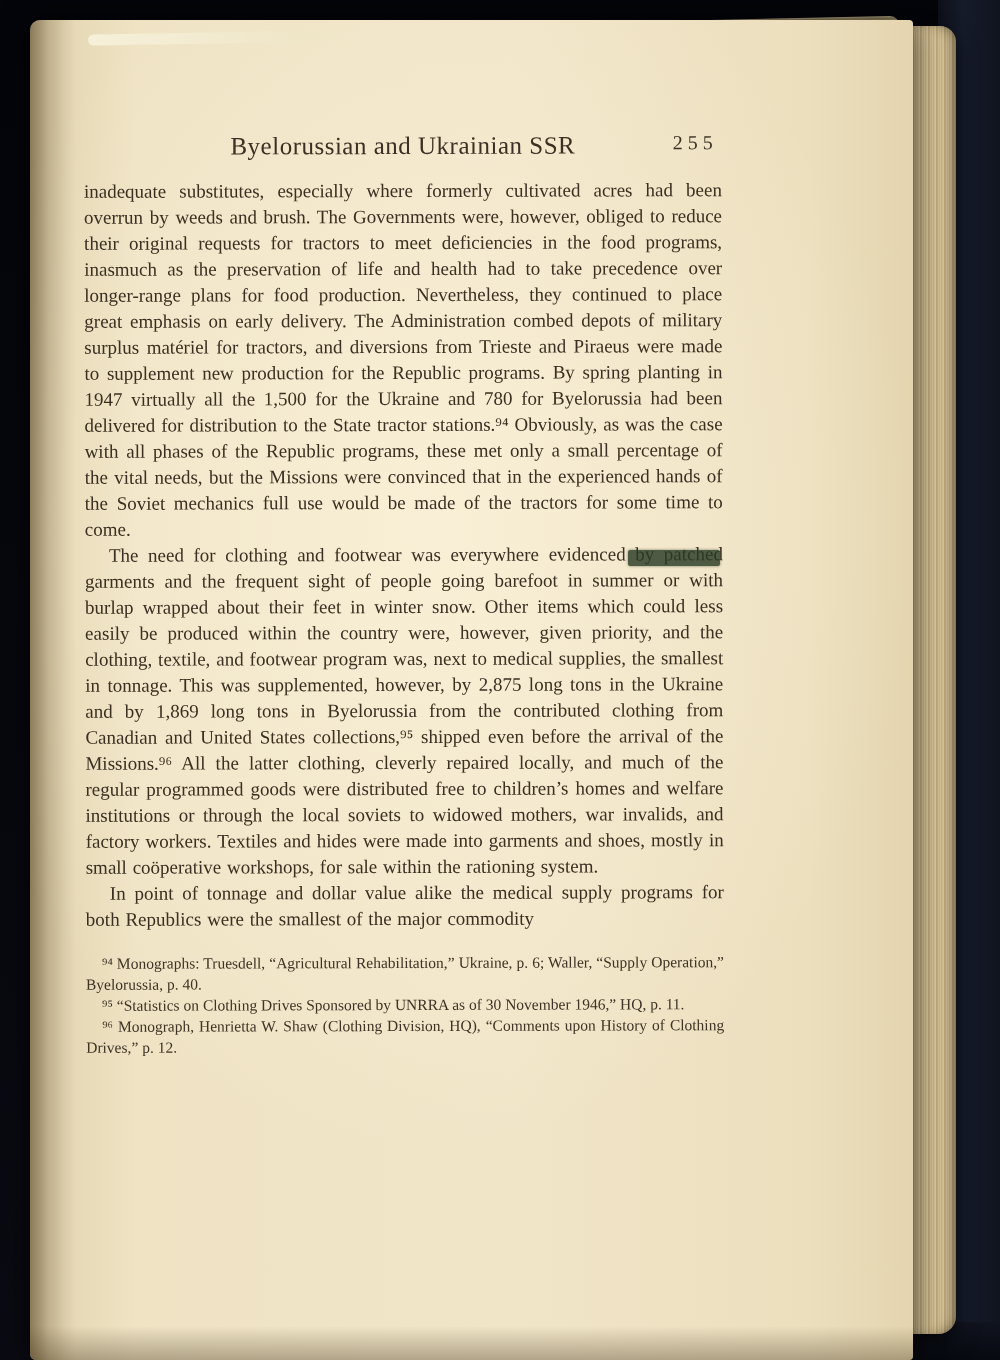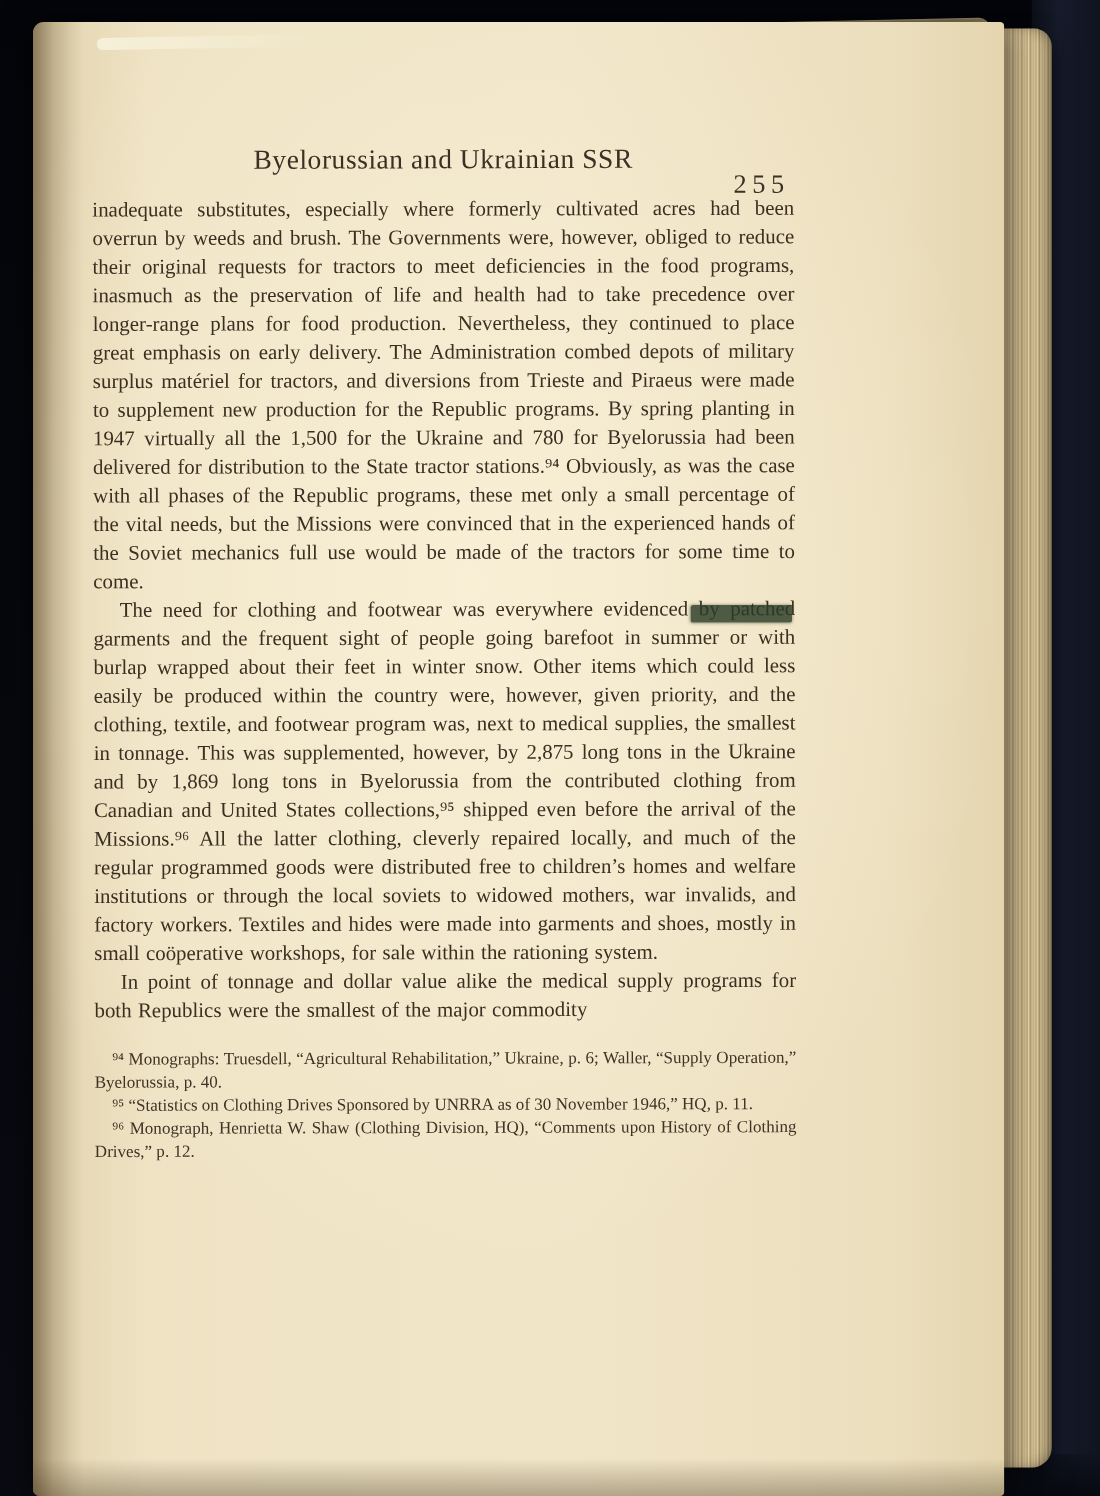--- a/index.html
+++ b/index.html
@@ -125,22 +125,22 @@
     height: 32px;
   }
   .header-title {
     font-size: 25px;
     letter-spacing: 0.5px;
     color: #3b3023;
   }
   .page-number {
     position: absolute;
     right: 4px;
-    top: 24px;
-    font-size: 24px;
+    top: 0;
+    font-size: 20px;
     letter-spacing: 5px;
     color: #3b3023;
     margin-left: 16px;
   }
   .para {
     margin: 0;
     font-size: 19px;
     line-height: 26px;
     text-align: justify;
     text-indent: 24px;

